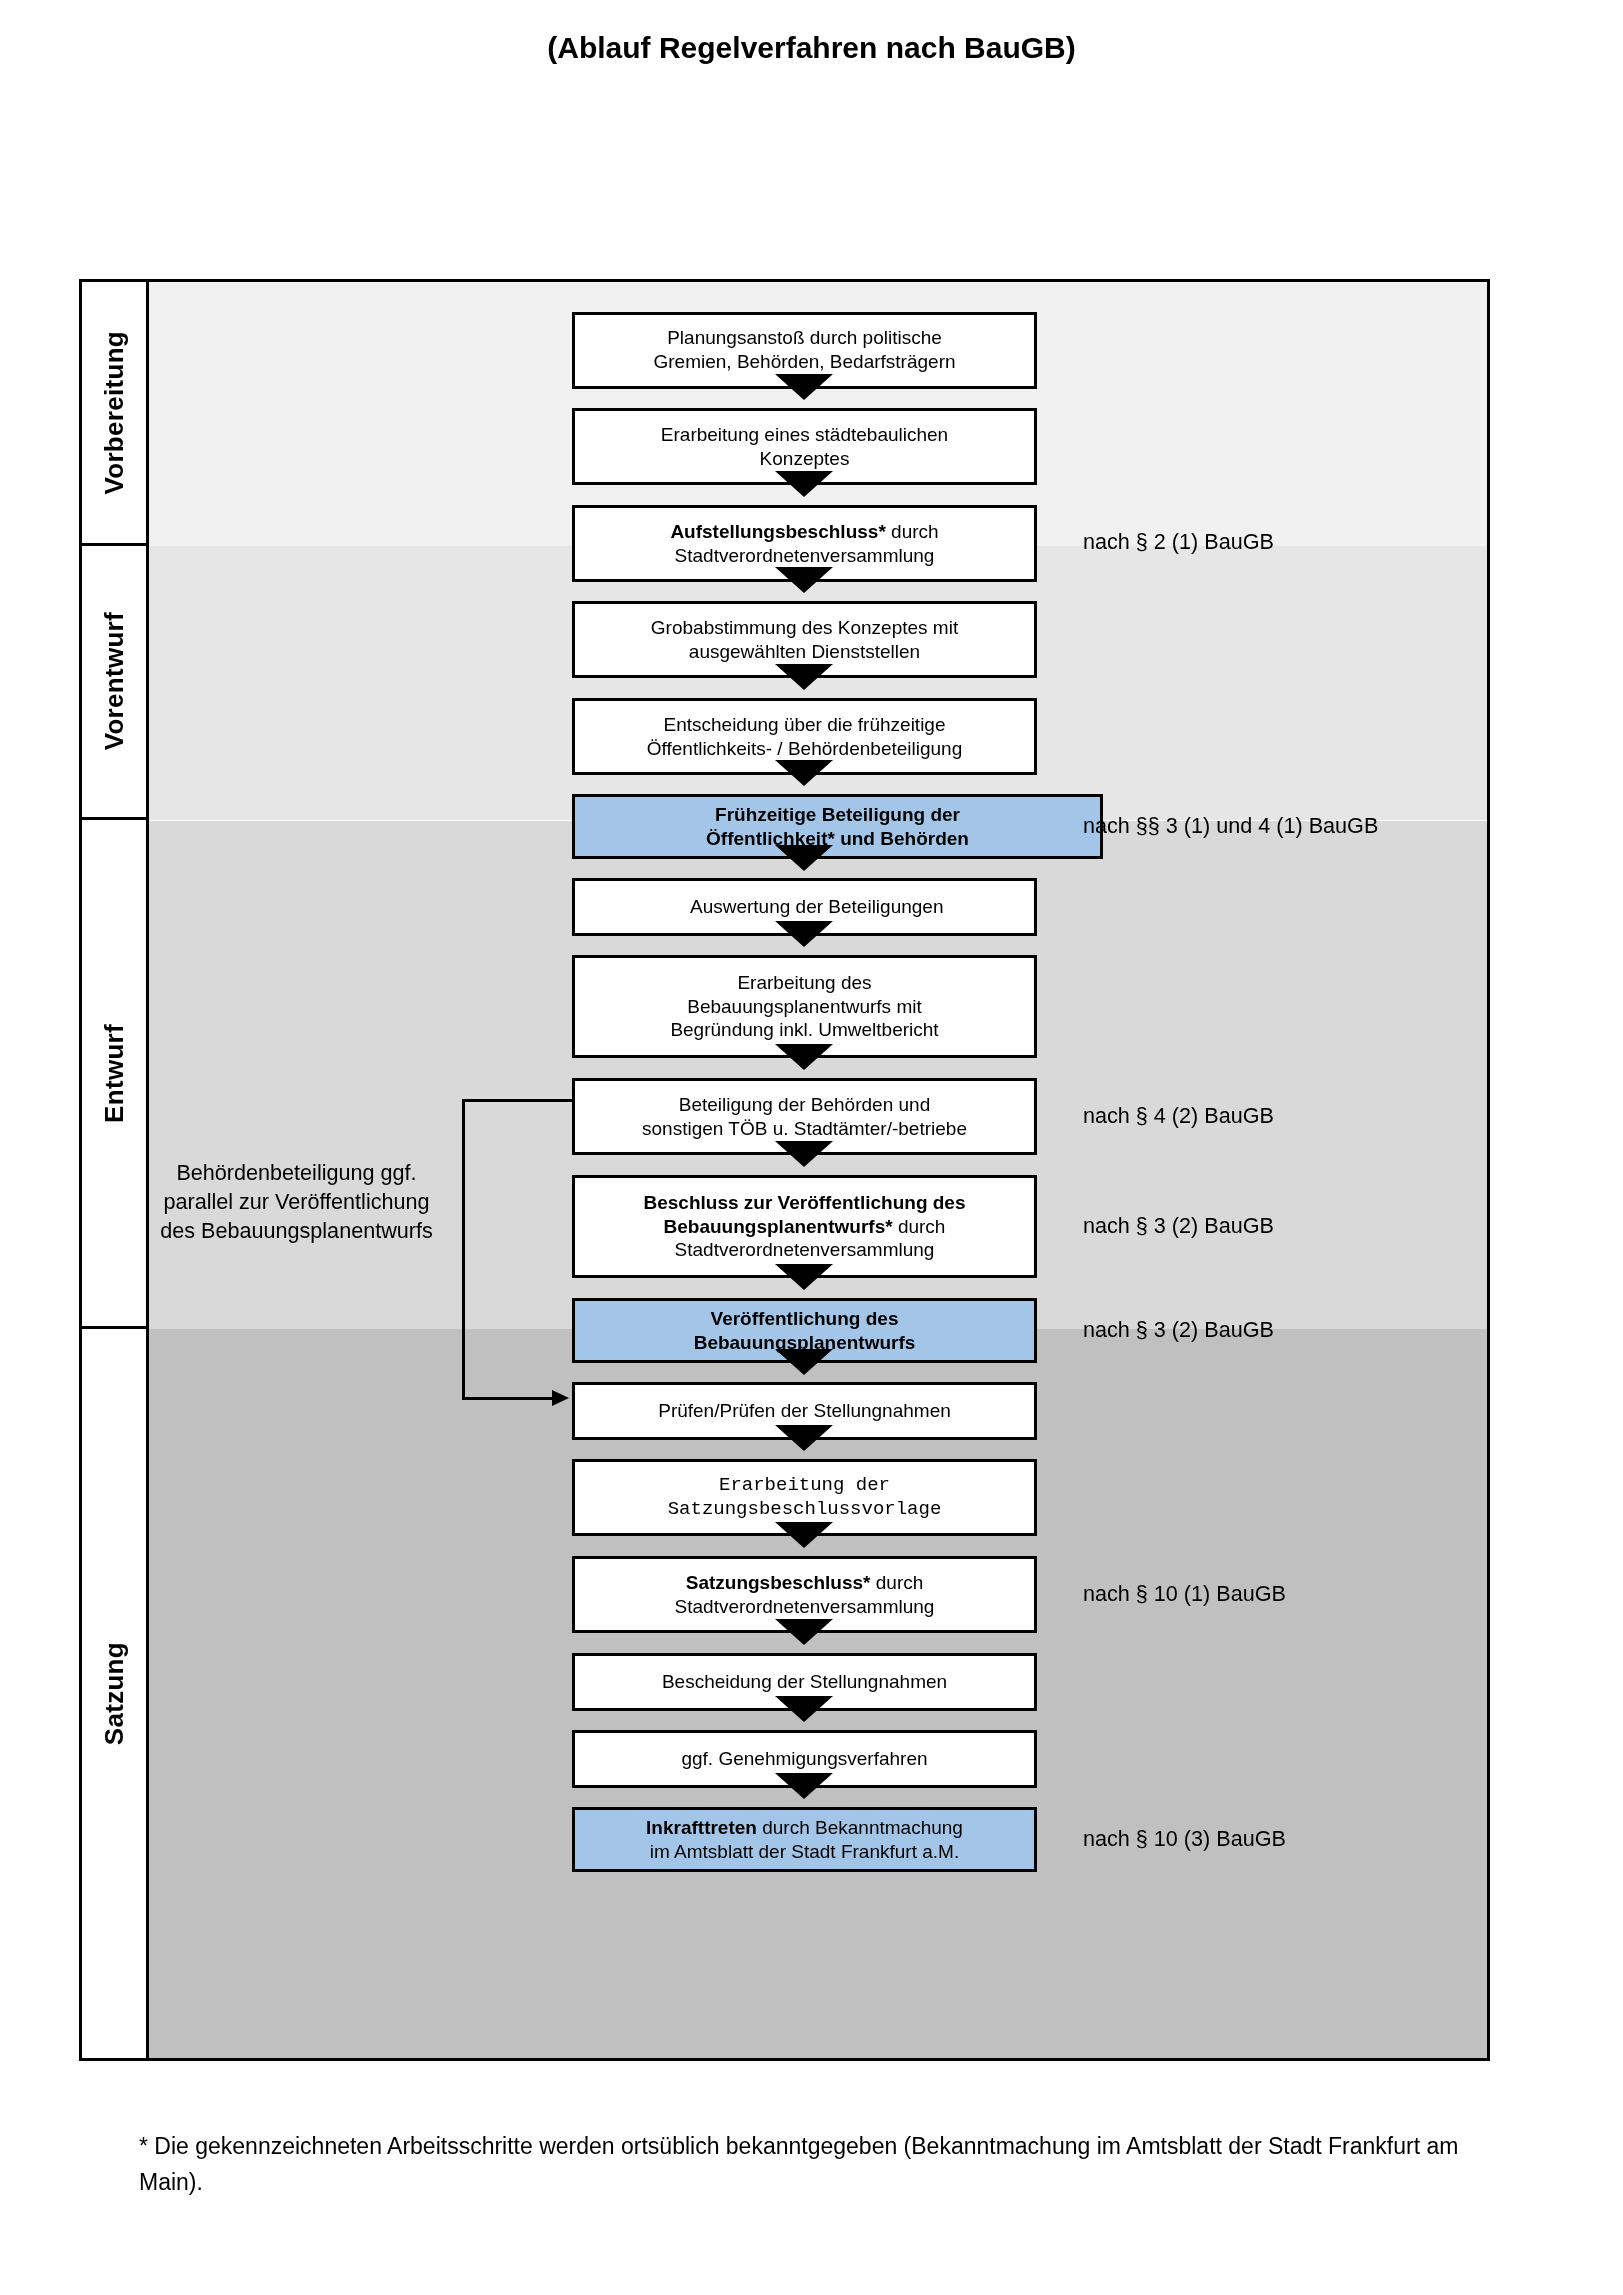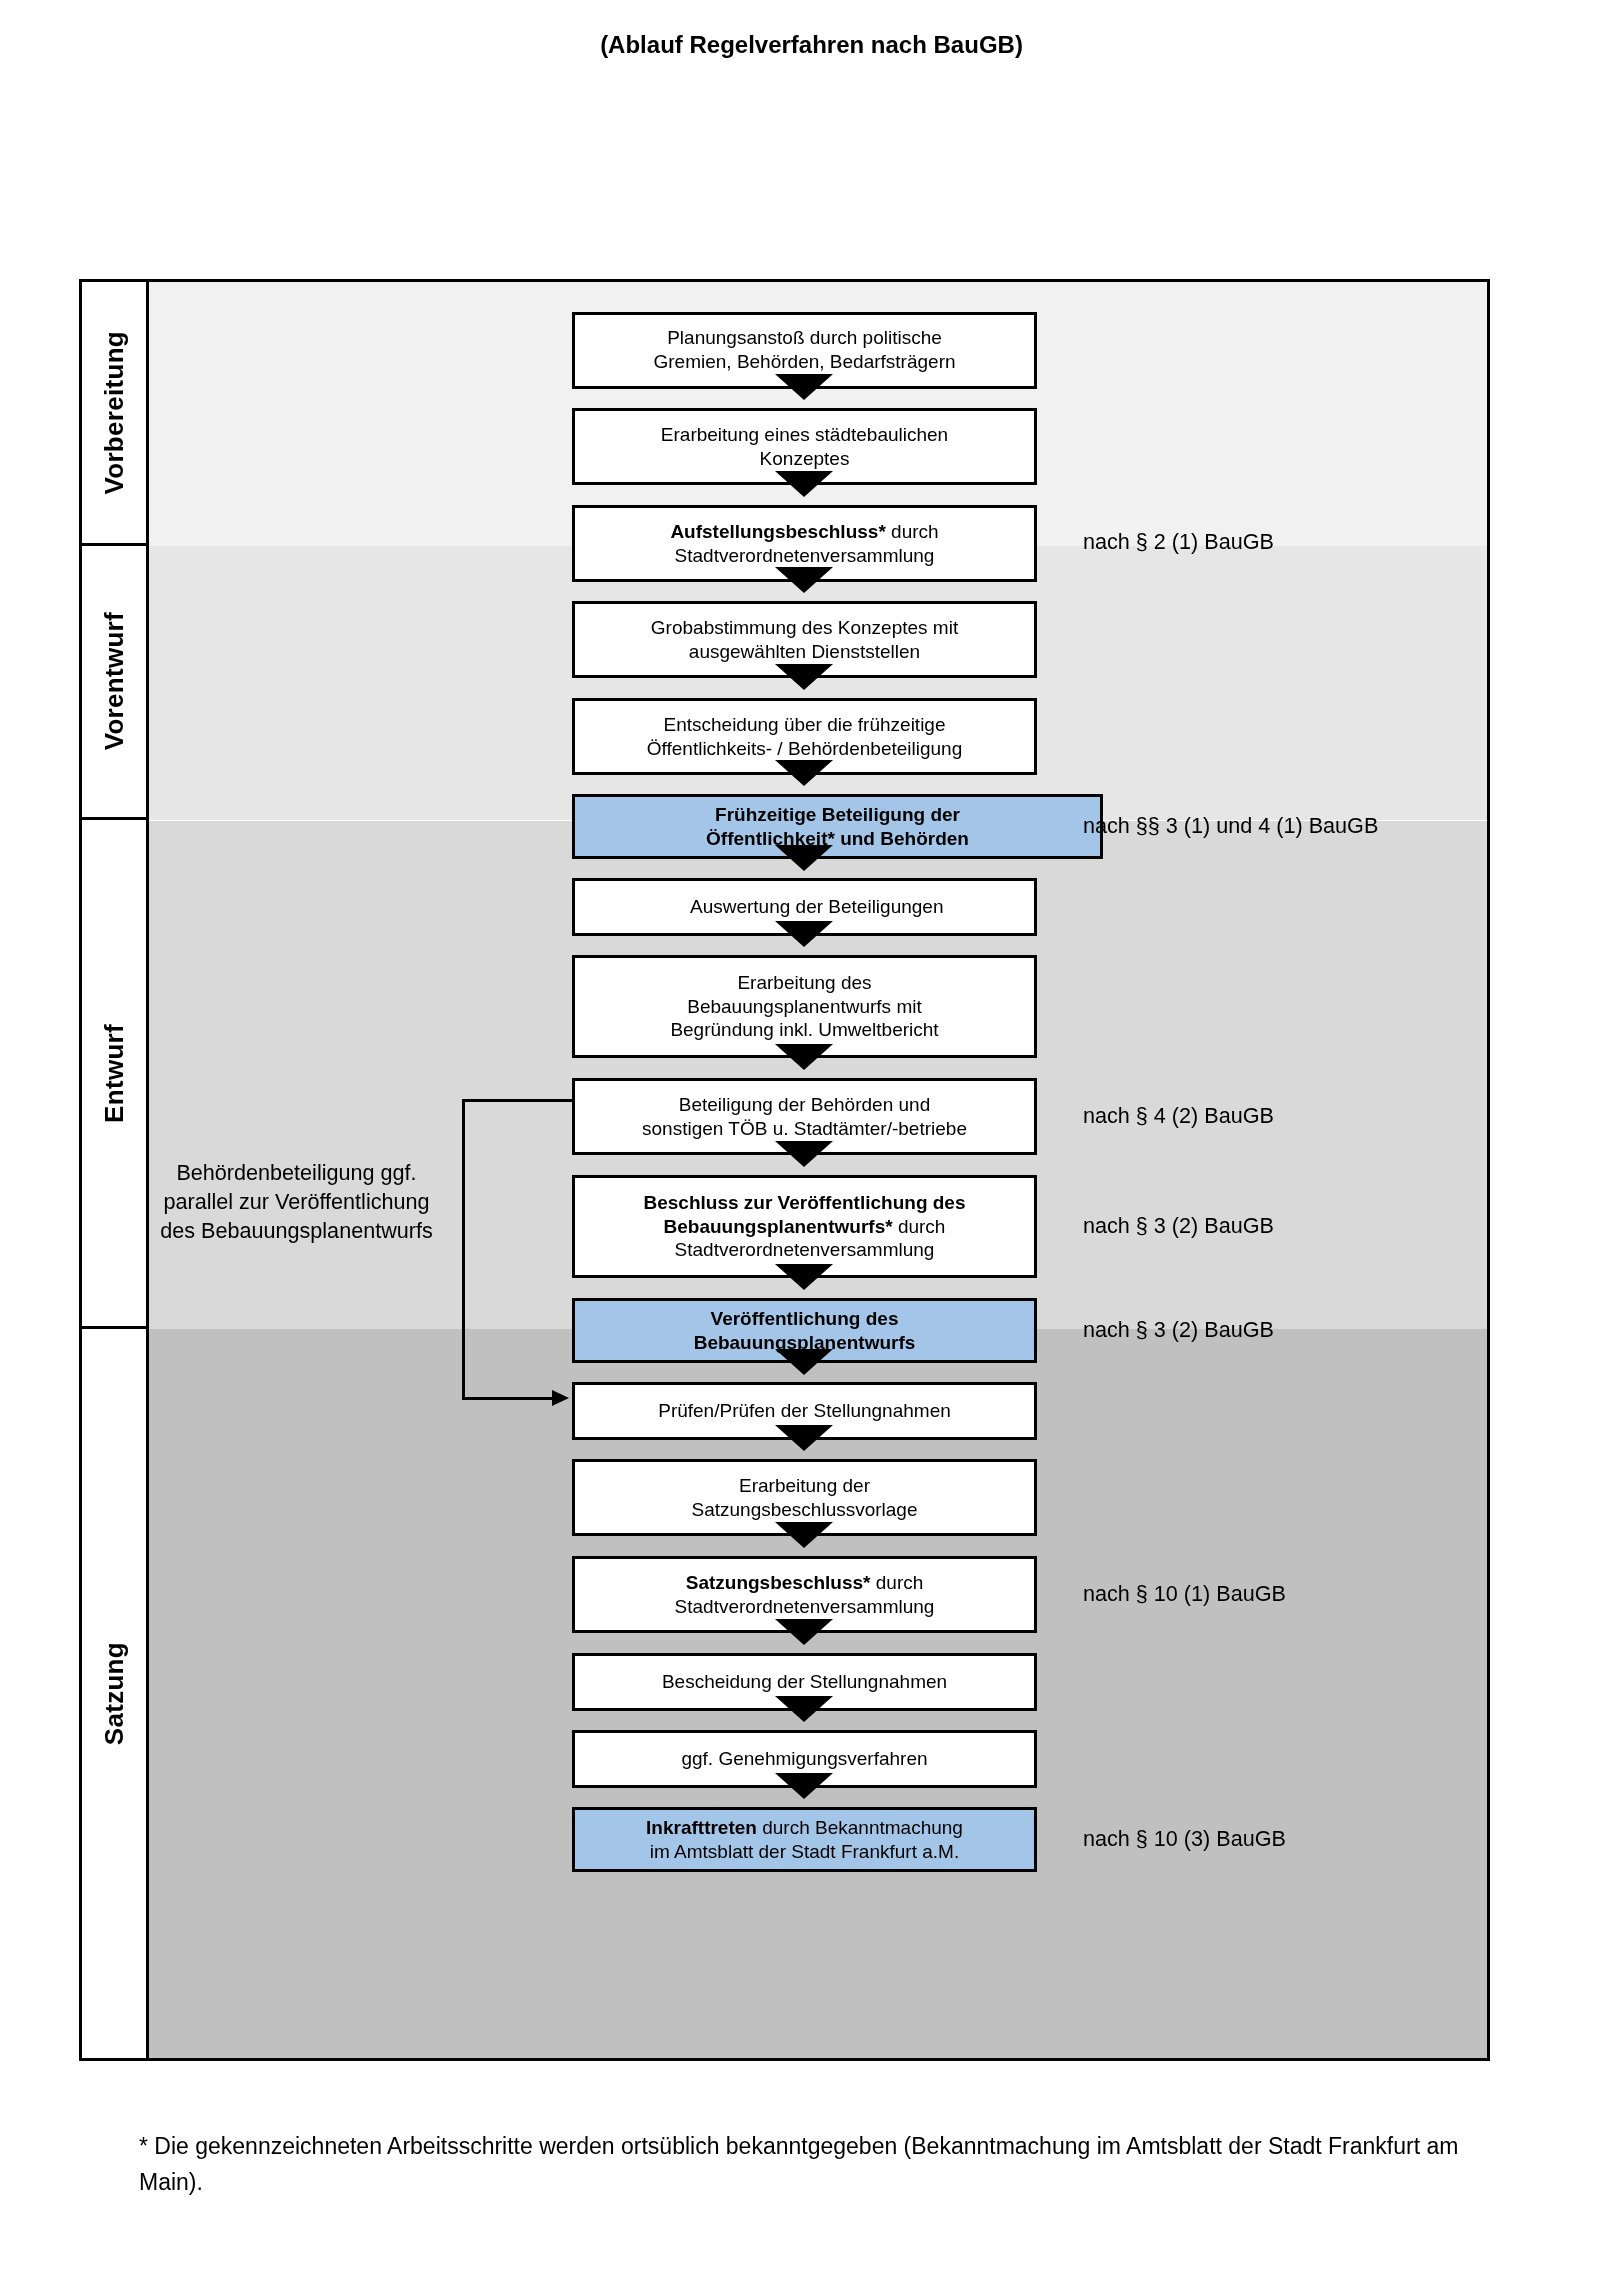--- a/index.html
+++ b/index.html
@@ -12,21 +12,21 @@
     overflow:hidden;
   }
 
   
   #header{position:absolute;left:0;top:0;width:1623px;}
   #doc-title{
     text-align:center;font-size:41px;font-weight:bold;
     letter-spacing:0.3px;margin-top:128px;line-height:1;
   }
   #doc-subtitle{
-    text-align:center;font-size:24px;font-weight:bold;
+    text-align:center;font-size:30px;font-weight:bold;
     margin-top:33px;line-height:1;
   }
 
   
   #diagram{
     position:absolute;left:79px;top:279px;
     width:1411px;height:1782px;
     border:3.3px solid #000;
     box-sizing:border-box;
   }
@@ -184,21 +184,21 @@
       </div>
       <div class="arrow" style="left: 693px; top: 982px;"></div>
       <div class="node blue" style="left: 490px; top: 1016px; width: 465px; height: 65px;">
         <span class="t"><b>Veröffentlichung des</b><br><b>Bebauungsplanentwurfs</b></span>
       </div>
       <div class="arrow" style="left: 693px; top: 1067px;"></div>
       <div class="node" style="left: 490px; top: 1100px; width: 465px; height: 58px;">
         <span class="t"><span>Prüfen/Prüfen der Stellungnahmen</span></span>
       </div>
       <div class="arrow" style="left: 693px; top: 1143px;"></div>
-      <div class="node" style="left: 490px; top: 1177px; width: 465px; height: 77px;">
+      <div class="node" style="left: 490px; top: 1177px; width: 465px; height: 77px; font-family: Liberation Mono, monospace;">
         <span class="t"><span>Erarbeitung der</span><br><span>Satzungsbeschlussvorlage</span></span>
       </div>
       <div class="arrow" style="left: 693px; top: 1240px;"></div>
       <div class="node" style="left: 490px; top: 1274px; width: 465px; height: 77px;">
         <span class="t"><b>Satzungsbeschluss*</b><span> durch</span><br><span>Stadtverordnetenversammlung</span></span>
       </div>
       <div class="arrow" style="left: 693px; top: 1337px;"></div>
       <div class="node" style="left: 490px; top: 1371px; width: 465px; height: 58px;">
         <span class="t"><span>Bescheidung der Stellungnahmen</span></span>
       </div>

